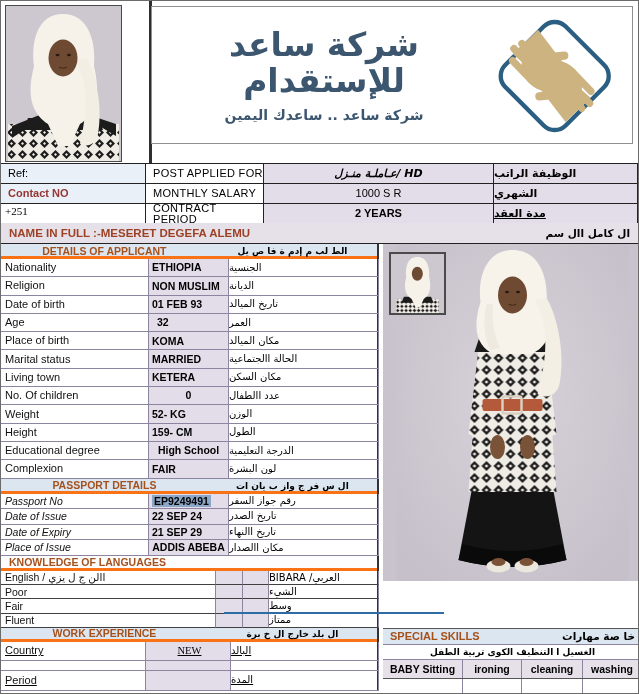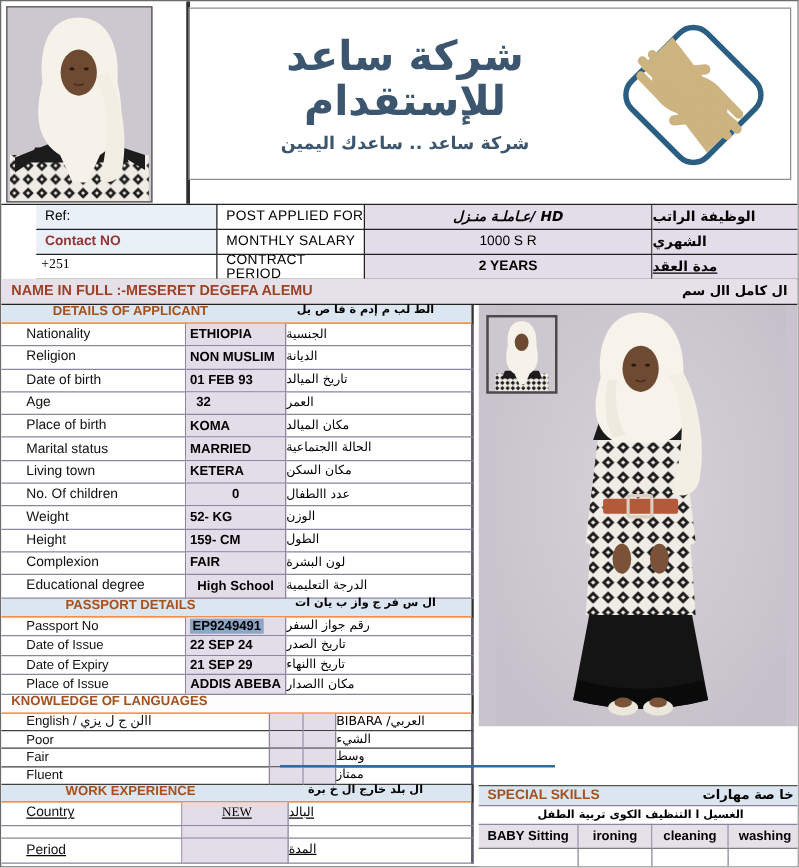--- a/index.html
+++ b/index.html
@@ -19,21 +19,21 @@
   .logo-text { flex:1; text-align:center; padding-left:30px; }
   .logo-title { font-size:33px; font-weight:bold; color:#3b566e; line-height:1.1;
     font-family:"DejaVu Sans", sans-serif; direction:rtl; }
   .logo-sub { font-size:14px; font-weight:bold; color:#3b566e; margin-top:8px;
     font-family:"DejaVu Sans", sans-serif; direction:rtl; }
   .hands-wrap { width:158px; height:136px; margin-right:8px; }
 
   
   .contact-table { position:absolute; left:0; top:162px; width:637px; height:60px;
     display:grid; grid-template-columns:145px 118px 230px 144px; grid-auto-rows:20px;
-    border-top:1px solid #222;padding-left:28px; }
+    border-top:1px solid #222; }
   .contact-table > div { border-right:1px solid #222; border-bottom:1px solid #222;
     display:flex; align-items:center; font-size:11px; line-height:1; overflow:hidden; }
   .c-ref { background:#e9f0f8; padding-left:7px; }
   .c-contact { background:#e9f0f8; padding-left:7px; color:#943634; font-weight:bold; }
   .c-phone { background:#fff; padding-left:4px; font-family:"Liberation Serif", serif; font-size:10px; align-items:flex-start !important; padding-top:2px; }
   .c-lbl { padding-left:7px; letter-spacing:.3px; }
   .c-val { background:#e3dde9; justify-content:center; font-size:11px; }
   .c-val.hd { font-weight:bold; font-style:italic; font-family:"DejaVu Sans", sans-serif; }
   .c-ar { background:#e3dde9; justify-content:flex-end; padding-right:9px;
     font-weight:bold; font-size:10.5px; direction:rtl; font-family:"DejaVu Sans", sans-serif; }
@@ -41,33 +41,33 @@
 
   
   .name-row { position:absolute; left:0; top:222px; width:637px; height:21px;
     background:#e6e1e8; border-bottom:1px solid #222; display:flex;
     align-items:center; justify-content:space-between; padding:0 8px; }
   .name-row .nm { color:#9c4125; font-weight:bold; font-size:11.5px; }
   .name-row .nma { font-weight:bold; font-size:10.5px; }
 
   
   .left-table { position:absolute; left:0; top:243px; width:378px; border-right:2px solid #333; background:#fff; }
-  .sec-h { height:15px; display:flex; align-items:flex-start; font-weight:bold;
-    border-bottom:1px solid #f97316; background:#dce6f1; line-height:1; }
+  .sec-h { height:15px; display:flex; align-items:flex-end; font-weight:bold;
+    border-bottom:3px solid #f97316; background:#dce6f1; line-height:1; }
   .sec-h .t { width:55%; text-align:center; color:#a5511c; font-size:10.5px; }
   .sec-h .ta { width:45%; text-align:center; font-size:9px; font-weight:bold; }
   .sec-h.plain { background:#fdfdfe; }
   .sec-h.plain .t { width:auto; text-align:left; padding-left:8px; }
 
   .drow, .prow { display:grid; grid-template-columns:148px 80px 150px; }
   .drow { height:18.3px; } .prow { height:15.6px; }
   .drow > div, .prow > div { border-right:1px solid #8d84a0; border-bottom:1px solid #8d84a0;
     display:flex; align-items:center; overflow:hidden; line-height:1; }
-  .lbl { padding-left:20px; font-size:11px; color:#111;text-align:center; }
-  .prow .lbl { font-size:10.5px; }
+  .lbl { padding-left:4px; font-size:11px; color:#111;text-align:center; }
+  .prow .lbl { font-size:10.5px;font-style:italic; }
   .val { background:#e3dde9; font-weight:bold; font-size:10.5px; padding-left:3px; }
   .val.ctr { justify-content:center; padding-left:0; }
   .arb { justify-content:flex-end; padding-right:6px; font-size:10px;
     direction:rtl; font-family:"DejaVu Sans", sans-serif; }
   .hl { background:#8ba6c7; padding:1px 2px; }
 
   .lrow { display:grid; grid-template-columns:215px 27px 26px 110px; height:14.25px; }
   .lrow > div { border-right:1px solid #8d84a0; border-bottom:1px solid #404040;
     display:flex; align-items:center; overflow:hidden; line-height:1; }
   .lrow .lbl { font-size:10.5px; }
@@ -228,28 +228,28 @@
       <div class="lbl">Weight</div>
       <div class="val">52- KG</div>
       <div class="arb">الوزن</div>
     </div>
     <div class="drow">
       <div class="lbl">Height</div>
       <div class="val">159- CM</div>
       <div class="arb">الطول</div>
     </div>
     <div class="drow">
+      <div class="lbl">Educational degree</div>
+      <div class="val ctr">High School</div>
+      <div class="arb">الدرجة التعليمية</div>
+    </div>
+    <div class="drow">
       <div class="lbl">Complexion</div>
       <div class="val">FAIR</div>
       <div class="arb">لون البشرة</div>
-    </div>
-    <div class="drow">
-      <div class="lbl">Educational degree</div>
-      <div class="val ctr">High School</div>
-      <div class="arb">الدرجة التعليمية</div>
     </div>
 
     <div class="sec-h">
       <span class="t">PASSPORT DETAILS</span>
       <span class="ta ar">ال س فر ج واز ب   يان ات</span>
     </div>
 
     <div class="prow">
       <div class="lbl">Passport No</div>
       <div class="val">

